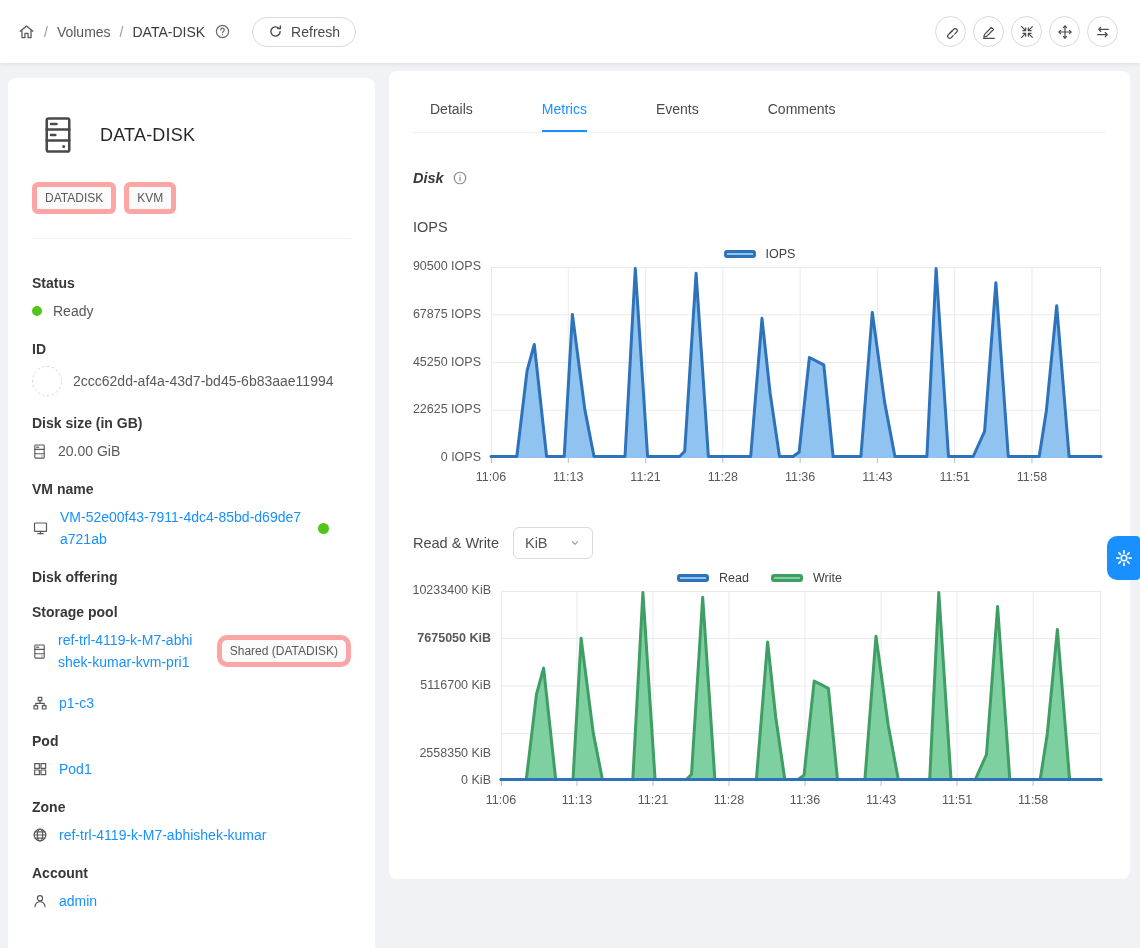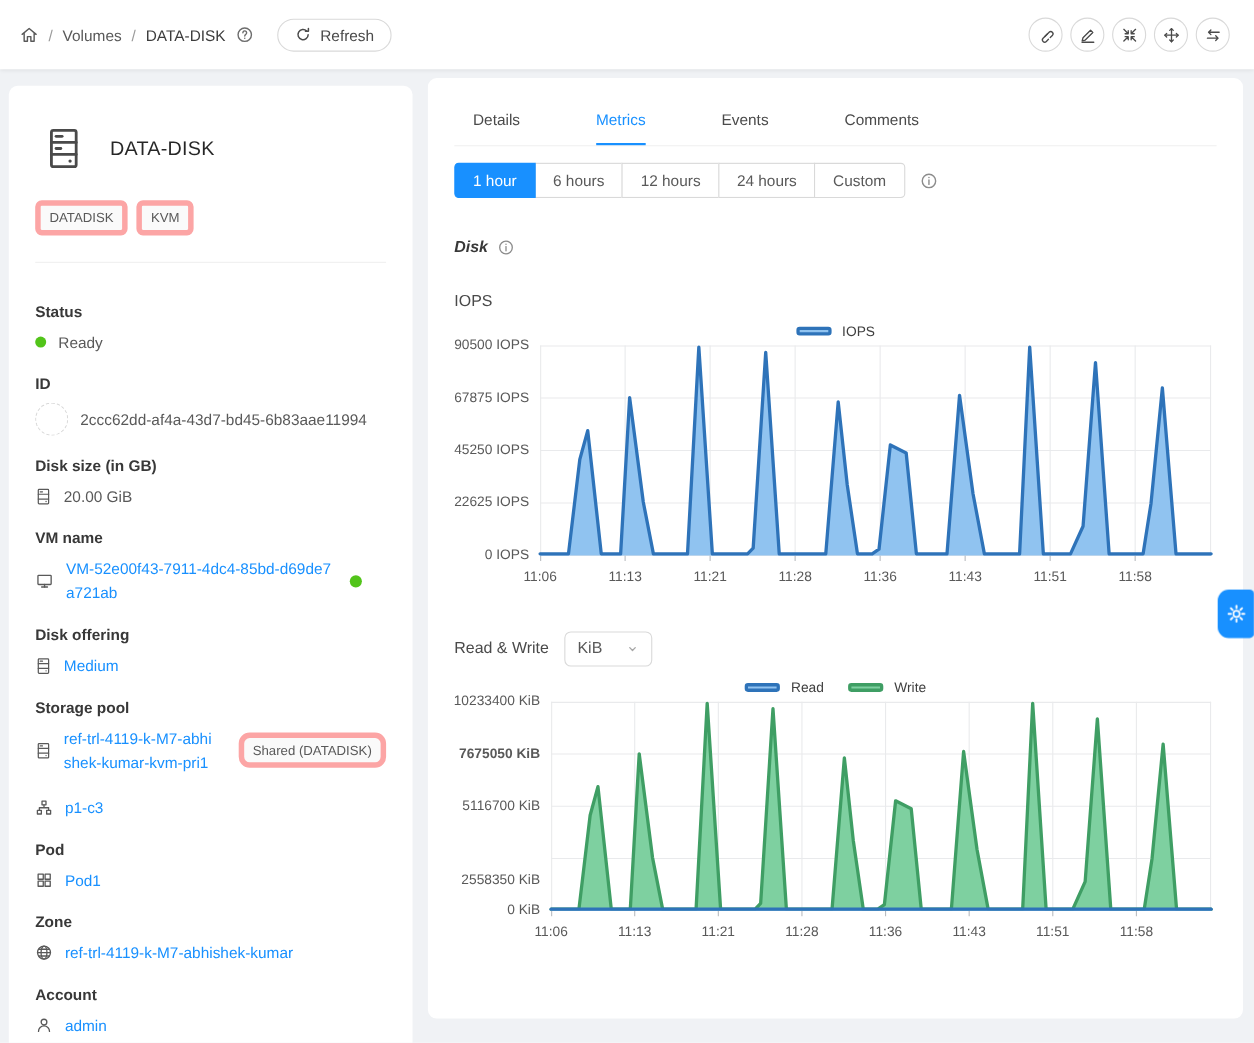--- a/index.html
+++ b/index.html
@@ -232,45 +232,33 @@
                 <line x1="8" y1="20.5" x2="16" y2="20.5"></line>
                 <line x1="12" y1="17" x2="12" y2="20.5"></line>
               </svg>
             </span>
             <span class="detail-link" data-name="detail-value">VM-52e00f43-7911-4dc4-85bd-d69de7a721ab</span>
             <span class="trail-dot" data-name="vm-running-dot"></span>
           </div>
         </div>
         <div class="detail-item" data-name="detail-item-disk-offering">
           <div class="detail-label" data-name="detail-label">Disk offering</div>
+        </div>
+        <div class="detail-item" data-name="detail-item-storage-pool">
+          <div class="detail-label" data-name="detail-label">Storage pool</div>
           <div class="detail-row">
             <span class="icon" data-name="hdd-icon">
               <svg width="15" height="17" viewBox="0 0 24 26">
                 <rect x="4.5" y="2.5" width="15" height="21" rx="1.2"></rect>
                 <line x1="4.5" y1="9.5" x2="19.5" y2="9.5"></line>
                 <line x1="4.5" y1="16.5" x2="19.5" y2="16.5"></line>
                 <line x1="7.3" y1="6" x2="10.6" y2="6"></line>
                 <circle cx="15.8" cy="20" r="1" fill="currentColor" stroke="none"></circle>
               </svg>
             </span>
-            <span class="detail-link" data-name="detail-value">Medium</span>
-          </div>
-        </div>
-        <div class="detail-item" data-name="detail-item-storage-pool">
-          <div class="detail-label" data-name="detail-label">Storage pool</div>
-          <div class="detail-row">
-            <span class="icon" data-name="hdd-icon">
-              <svg width="15" height="17" viewBox="0 0 24 26">
-                <rect x="4.5" y="2.5" width="15" height="21" rx="1.2"></rect>
-                <line x1="4.5" y1="9.5" x2="19.5" y2="9.5"></line>
-                <line x1="4.5" y1="16.5" x2="19.5" y2="16.5"></line>
-                <line x1="7.3" y1="6" x2="10.6" y2="6"></line>
-                <circle cx="15.8" cy="20" r="1" fill="currentColor" stroke="none"></circle>
-              </svg>
-            </span>
             <span class="detail-link" data-name="detail-value">ref-trl-4119-k-M7-abhishek-kumar-kvm-pri1</span>
             <span class="ant-tag row-tag" data-name="storage-pool-scope-tag">Shared (DATADISK)</span>
           </div>
         </div>
         <div class="detail-item" data-name="detail-item-cluster">
           <div class="detail-row">
             <span class="icon" data-name="cluster-icon">
               <svg width="16" height="16" viewBox="0 0 24 24">
                 <rect x="9.3" y="3.5" width="5.4" height="5"></rect>
                 <rect x="3" y="16" width="5.4" height="5"></rect>
@@ -325,36 +313,20 @@
   </div>
 
   <div class="card right-card" data-name="metrics-panel">
     <div class="tabs" data-name="tab-bar" id="tab-bar">
         <div class="tab" data-name="tab-details">Details</div>
         <div class="tab active" data-name="tab-metrics">Metrics</div>
         <div class="tab" data-name="tab-events">Events</div>
         <div class="tab" data-name="tab-comments">Comments</div>
       </div>
 
-    <div class="range-row" data-name="time-range-row">
-      <div class="range-group" data-name="time-range-group" id="range-group">
-          <button class="range-btn active" data-name="time-range-1-hour">1 hour</button>
-          <button class="range-btn" data-name="time-range-6-hours">6 hours</button>
-          <button class="range-btn" data-name="time-range-12-hours">12 hours</button>
-          <button class="range-btn" data-name="time-range-24-hours">24 hours</button>
-          <button class="range-btn" data-name="time-range-custom">Custom</button>
-        </div>
-      <span class="icon range-info" data-name="info-icon">
-        <svg width="17" height="17" viewBox="0 0 24 24">
-            <circle cx="12" cy="12" r="8.6"></circle>
-            <line x1="12" y1="10.8" x2="12" y2="16.4"></line>
-            <circle cx="12" cy="7.6" r="1" fill="currentColor" stroke="none"></circle>
-          </svg>
-      </span>
-    </div>
 
     <div class="section-title" data-name="disk-section-title">
       <span data-name="disk-section-label">Disk</span>
       <span class="icon" data-name="info-icon">
         <svg width="16" height="16" viewBox="0 0 24 24">
             <circle cx="12" cy="12" r="8.6"></circle>
             <line x1="12" y1="10.8" x2="12" y2="16.4"></line>
             <circle cx="12" cy="7.6" r="1" fill="currentColor" stroke="none"></circle>
           </svg>
       </span>

